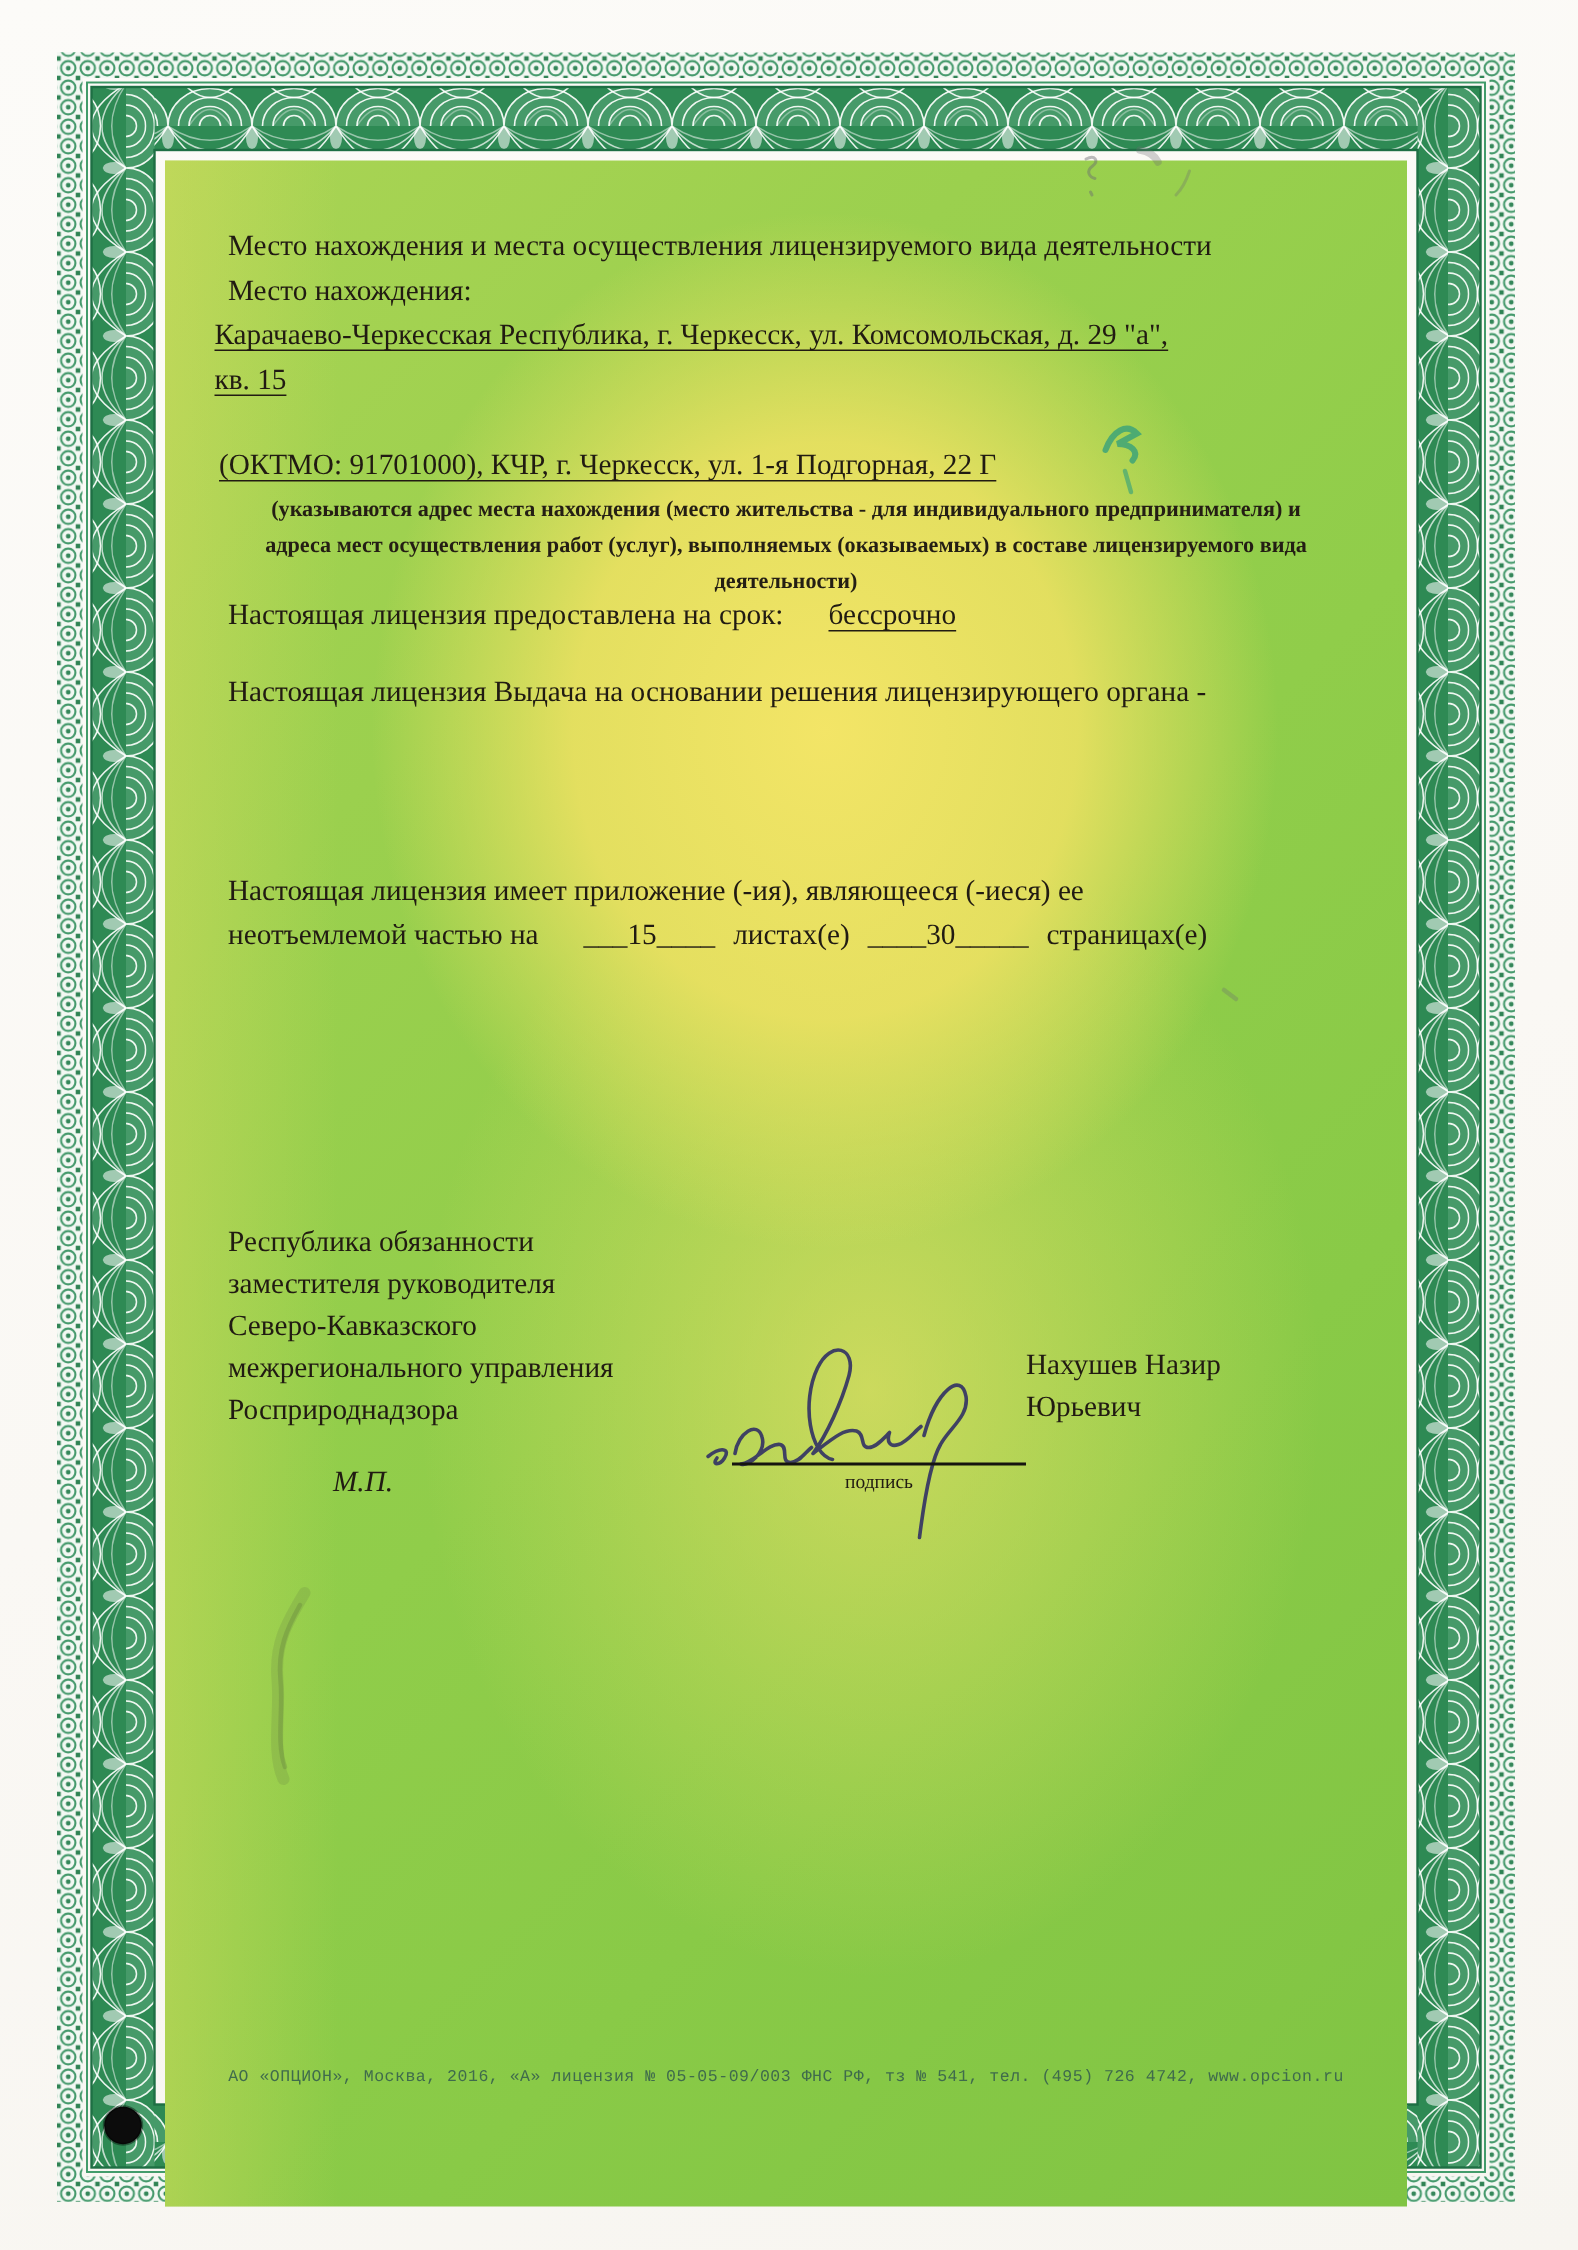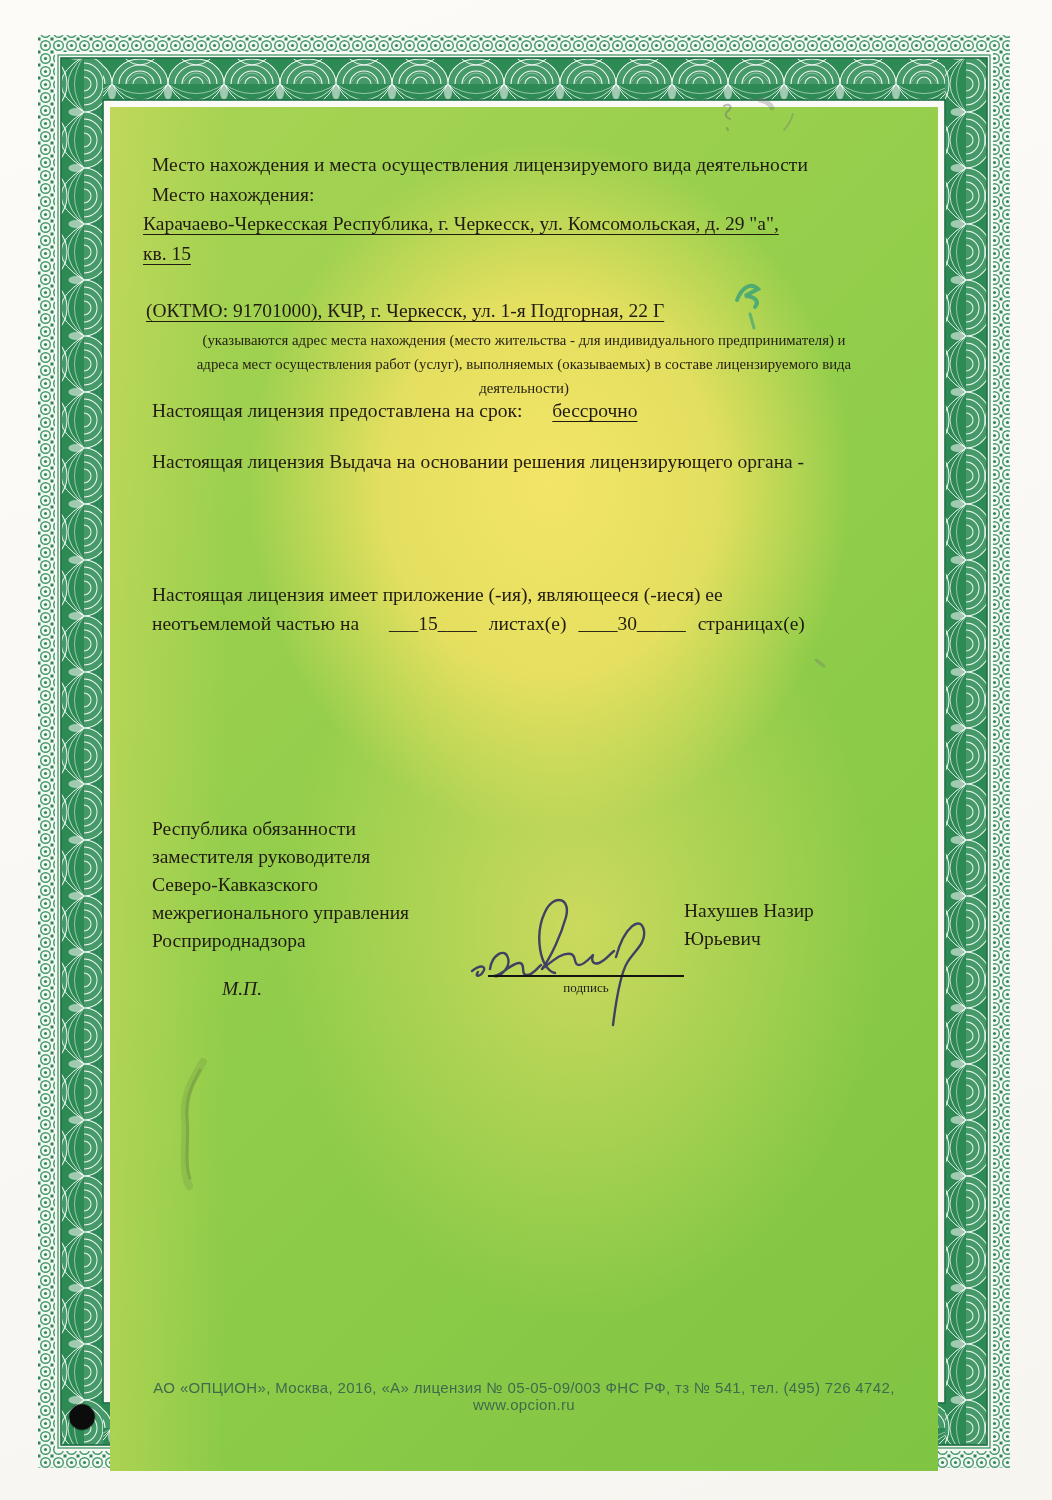--- a/index.html
+++ b/index.html
@@ -19,21 +19,21 @@
       linear-gradient(to right, rgba(226,222,100,.38) 0%, rgba(226,222,100,0) 14%),
       linear-gradient(135deg,#aad454 0%,#9bd04e 25%,#90cd4a 50%,#89ca47 70%,#80c443 100%);
   }
   .t{position:absolute;color:#211b12;font-size:19.5px;line-height:28px;white-space:nowrap;}
   .u{text-decoration:underline;text-decoration-thickness:1.4px;text-underline-offset:4px;}
   .small-note{position:absolute;left:28px;width:772px;text-align:center;color:#241e14;font-size:14.8px;line-height:24px;}
   .officials div{line-height:28px;}
   .sig-line{position:absolute;left:378px;top:868px;width:196px;border-top:2px solid #15140f;}
   .sig-caption{position:absolute;left:378px;top:873px;width:196px;text-align:center;font-size:13px;color:#211b12;}
   .imprint{position:absolute;left:0;right:0;top:1272px;text-align:center;
-    font-family:Liberation Sans, sans-serif;font-size:15px;letter-spacing:.35px;color:#3f6b4c;}
+    font-family:Liberation Mono, monospace;font-size:11px;letter-spacing:.35px;color:#3f6b4c;}
   .gap-md{display:inline-block;width:30px;}
   .gap-sm{display:inline-block;width:12px;}
 </style>
 </head>
 <body>
 
 <svg id="border-svg" width="1052" height="1500" viewBox="0 0 1052 1500">
   <defs>
     <pattern id="check" width="13" height="13" patternUnits="userSpaceOnUse">
       <rect width="13" height="13" fill="#f3f8f3"></rect>
@@ -127,21 +127,21 @@
 
   <div class="t" style="left:42px;top:74px;">Место нахождения:</div>
 
   <div class="t u" style="left:33px;top:103px;">Карачаево-Черкесская Республика, г. Черкесск, ул. Комсомольская, д. 29 "а",</div>
 
   <div class="t u" style="left:33px;top:133px;">кв. 15</div>
 
 
   <div class="t u" style="left:36px;top:190px;"> (ОКТМО: 91701000), КЧР, г. Черкесск, ул. 1-я Подгорная, 22 Г</div>
 
-  <div class="small-note" style="top:221px;">
+  <div class="small-note" style="top:221px;font-weight:bold;">
     <div>(указываются адрес места нахождения (место жительства - для индивидуального предпринимателя) и</div>
     <div>адреса мест осуществления работ (услуг), выполняемых (оказываемых) в составе лицензируемого вида</div>
     <div>деятельности)</div>
   </div>
 
   <div class="t" style="left:42px;top:290px;">
     <span>Настоящая лицензия предоставлена на срок:</span><span class="gap-md"></span><span class="u">бессрочно</span>
   </div>
 
   <div class="t" style="left:42px;top:341px;">Настоящая лицензия Выдача на основании решения лицензирующего органа -</div>

